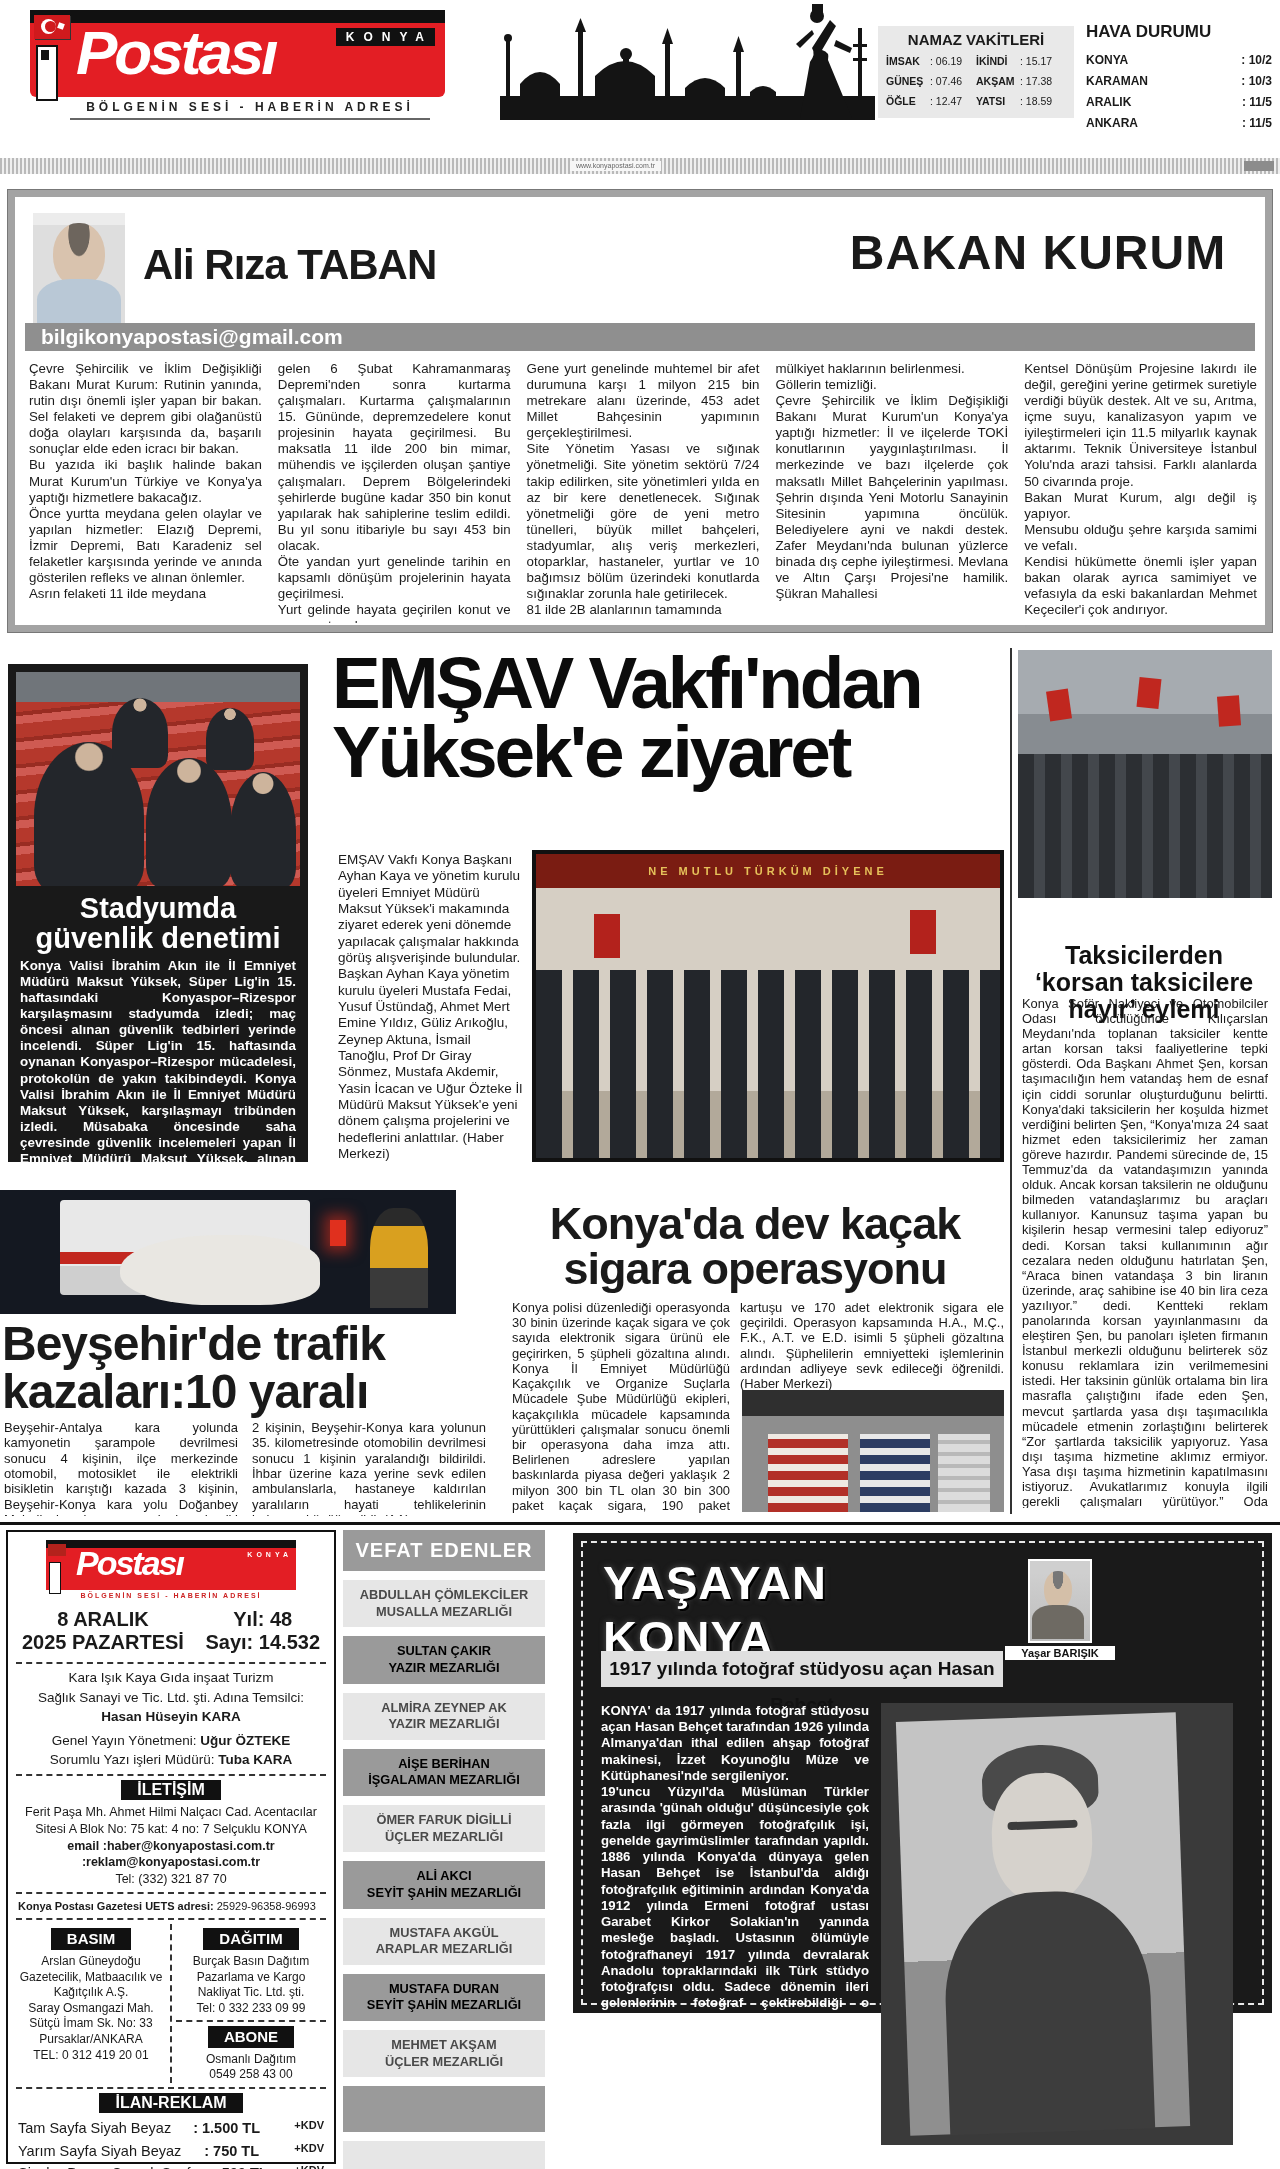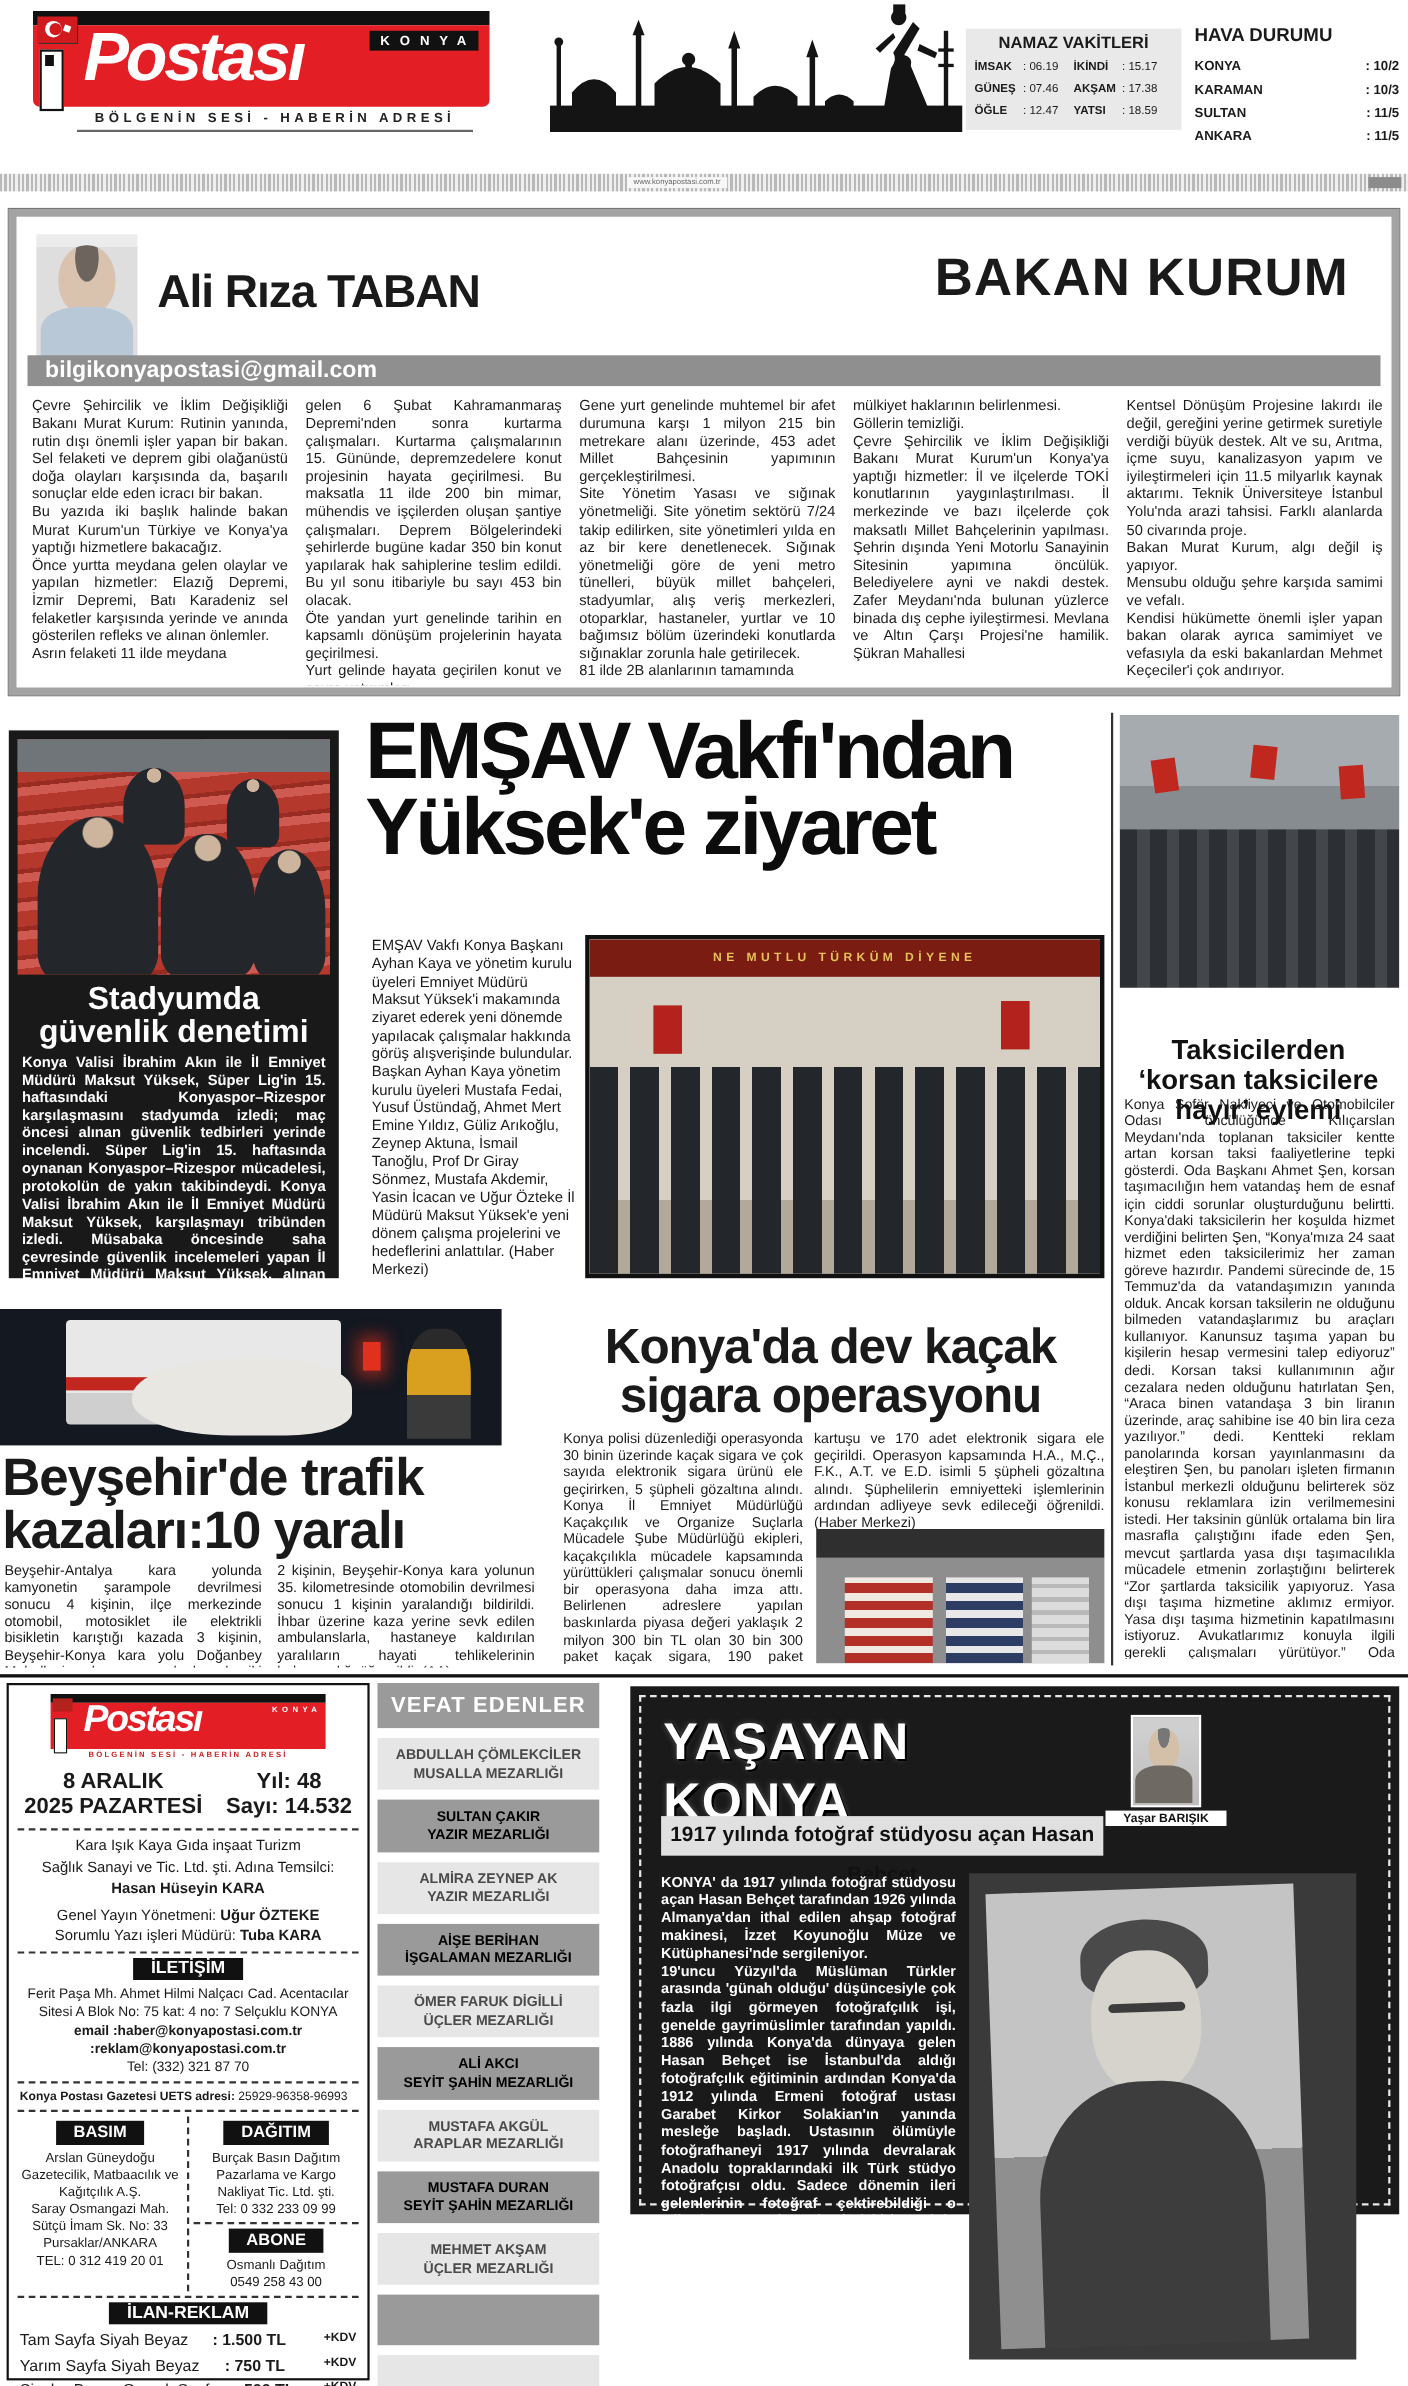--- a/index.html
+++ b/index.html
@@ -227,21 +227,21 @@
     <div class="weather-title">HAVA DURUMU</div>
     <div class="weather-row">
         <span>KONYA</span>
         <span>: 10/2</span>
       </div>
     <div class="weather-row">
         <span>KARAMAN</span>
         <span>: 10/3</span>
       </div>
     <div class="weather-row">
-        <span>SULTAN</span>
+        <span>ARALIK</span>
         <span>: 11/5</span>
       </div>
     <div class="weather-row">
         <span>ANKARA</span>
         <span>: 11/5</span>
       </div>
   </div>
 
   <div class="abs stripebar">
     <span class="stripe-url">www.konyapostasi.com.tr</span>

